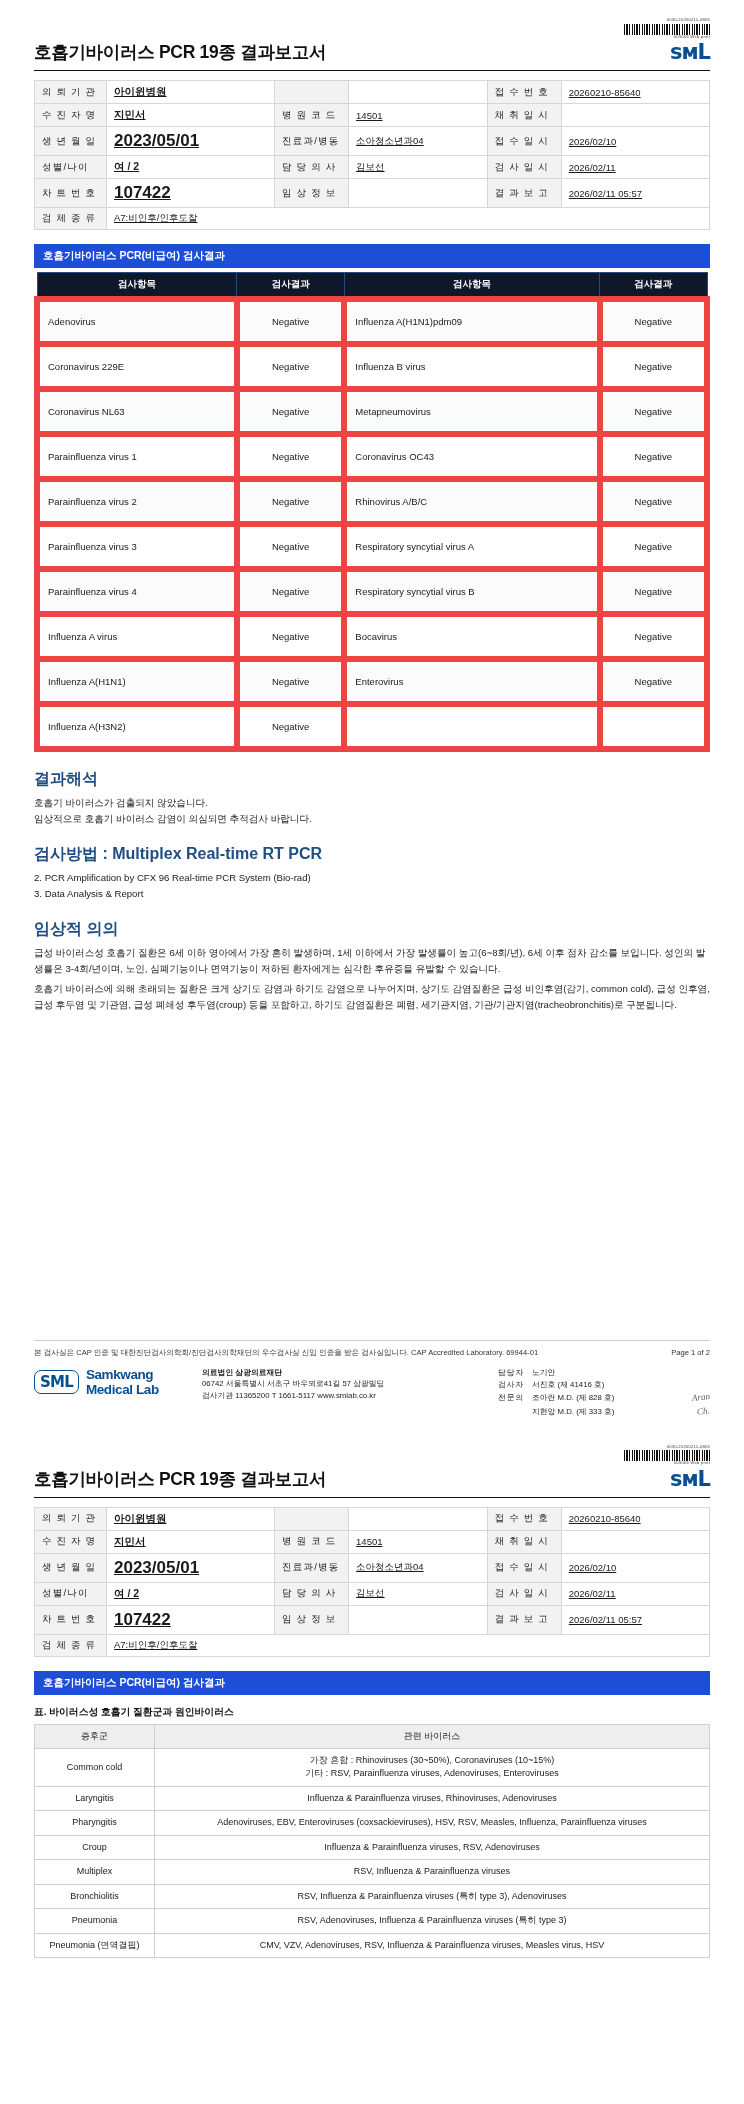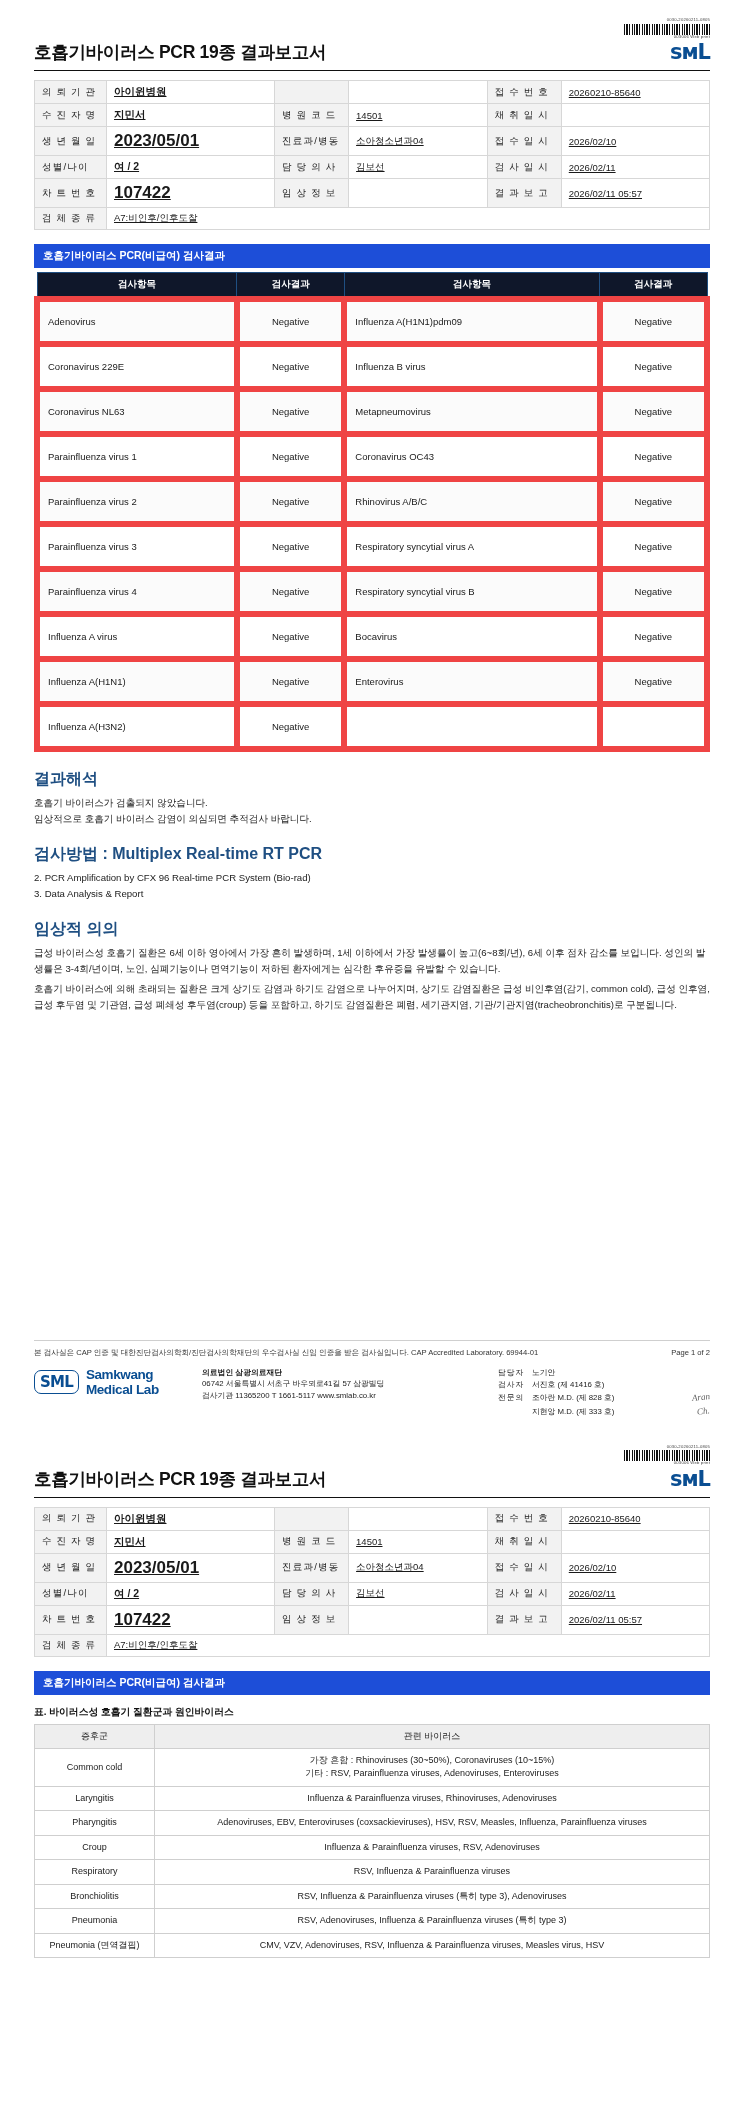--- a/index.html
+++ b/index.html
@@ -546,21 +546,21 @@
       </tr>
       <tr>
         <td class="grp">Pharyngitis</td>
         <td>Adenoviruses, EBV, Enteroviruses (coxsackieviruses), HSV, RSV, Measles, Influenza, Parainfluenza viruses</td>
       </tr>
       <tr>
         <td class="grp">Croup</td>
         <td>Influenza &amp; Parainfluenza viruses, RSV, Adenoviruses</td>
       </tr>
       <tr>
-        <td class="grp">Respiratory</td>
+        <td class="grp">Multiplex</td>
         <td>RSV, Influenza &amp; Parainfluenza viruses</td>
       </tr>
       <tr>
         <td class="grp">Bronchiolitis</td>
         <td>RSV, Influenza &amp; Parainfluenza viruses (특히 type 3), Adenoviruses</td>
       </tr>
       <tr>
         <td class="grp">Pneumonia</td>
         <td>RSV, Adenoviruses, Influenza &amp; Parainfluenza viruses (특히 type 3)</td>
       </tr>

